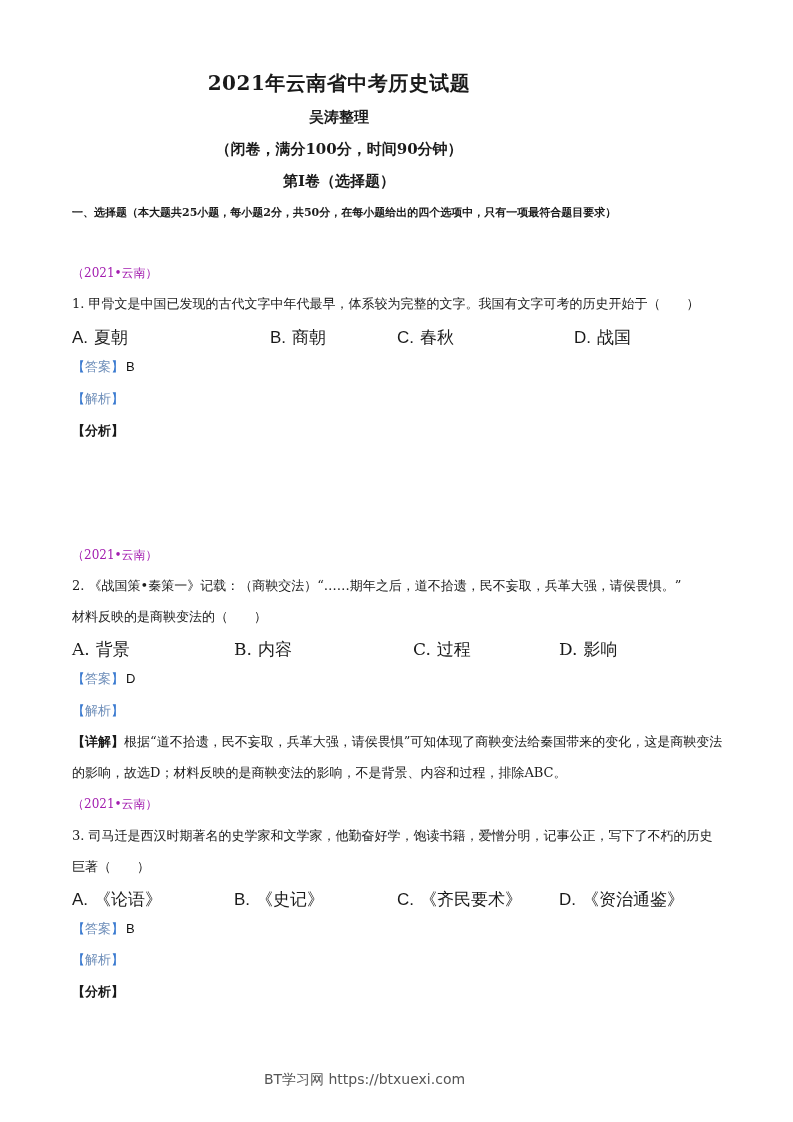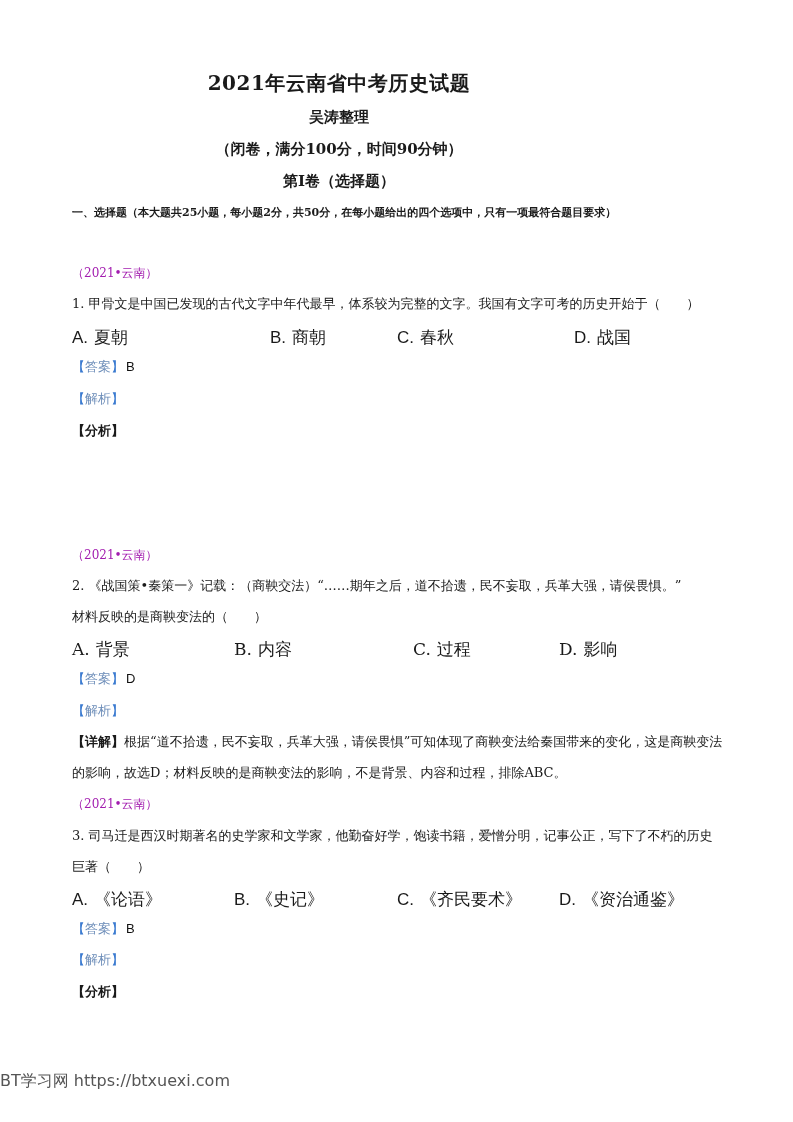--- a/index.html
+++ b/index.html
@@ -18,22 +18,22 @@
     .line { position: absolute; left: 72px; width: 652px; font-size: 13px; line-height: 20px; white-space: nowrap; }
     .wrap { white-space: normal; line-height: 31px; }
     .src { font-size: 12px; color: #a21caf; }
     .opt { position: absolute; font-size: 17px; white-space: nowrap; }
     .opt .letter { font-family: "Liberation Sans", "DejaVu Sans", sans-serif; margin-right: 6px; }
     .opt.serif .letter { font-family: "DejaVu Serif", serif; }
     .lbl-blue .br { color: #3a7ad0; }
     .lbl-blue .tx { color: #6b8cb8; }
     .ans { font-family: "Liberation Sans", sans-serif; margin-left: 2px; color: #111; }
     .lbl-black { font-weight: bold; }
-    .footer { position: absolute; top: 1071px; left: 0; width: 729px; text-align: left;
-      font-family: "DejaVu Sans", "Liberation Sans", sans-serif; font-size: 16px; color: #555; }
+    .footer { position: absolute; top: 1071px; left: 0; width: 729px; text-align: center;
+      font-family: "DejaVu Sans", "Liberation Sans", sans-serif; font-size: 14px; color: #555; }
   </style>
 </head>
 <body>
 
 <div class="page">
 
   <div class="center title">2021年云南省中考历史试题</div>
   <div class="center author">吴涛整理</div>
   <div class="center rules">（闭卷，满分100分，时间90分钟）</div>
   <div class="center part">第Ⅰ卷（选择题）</div>

